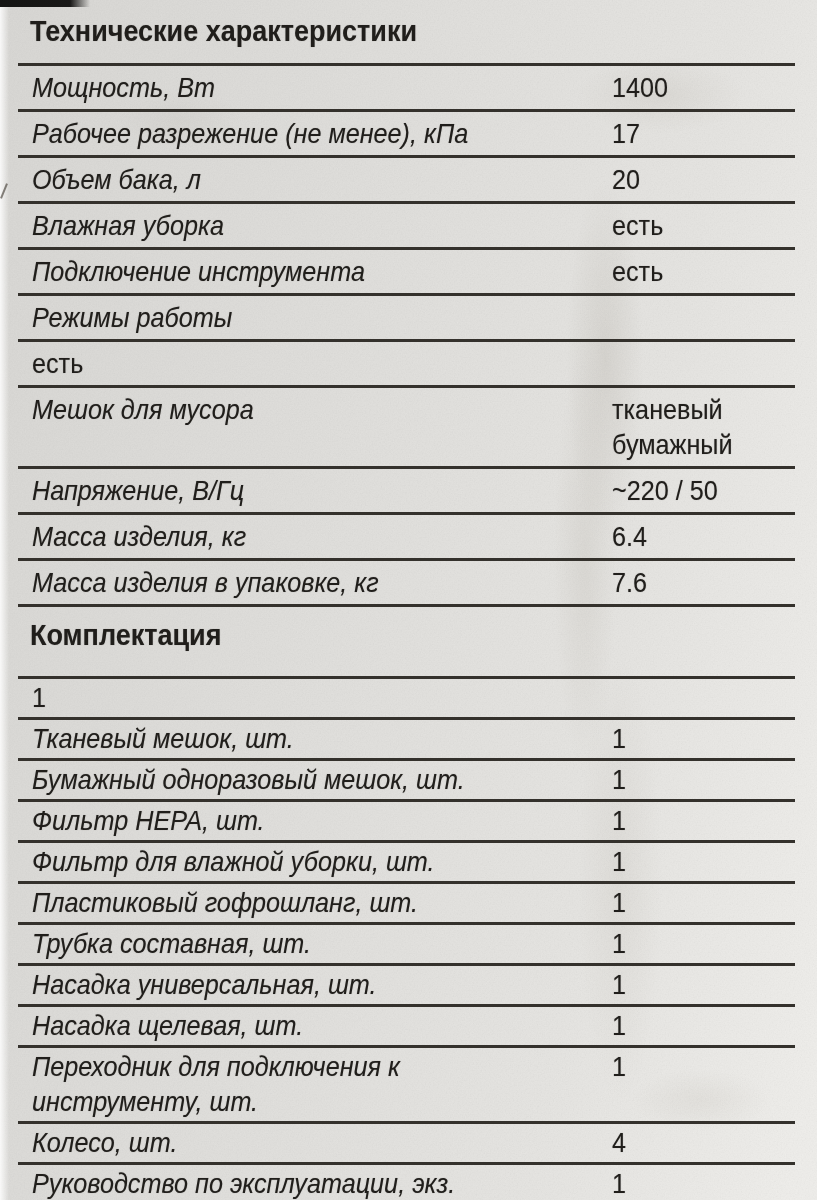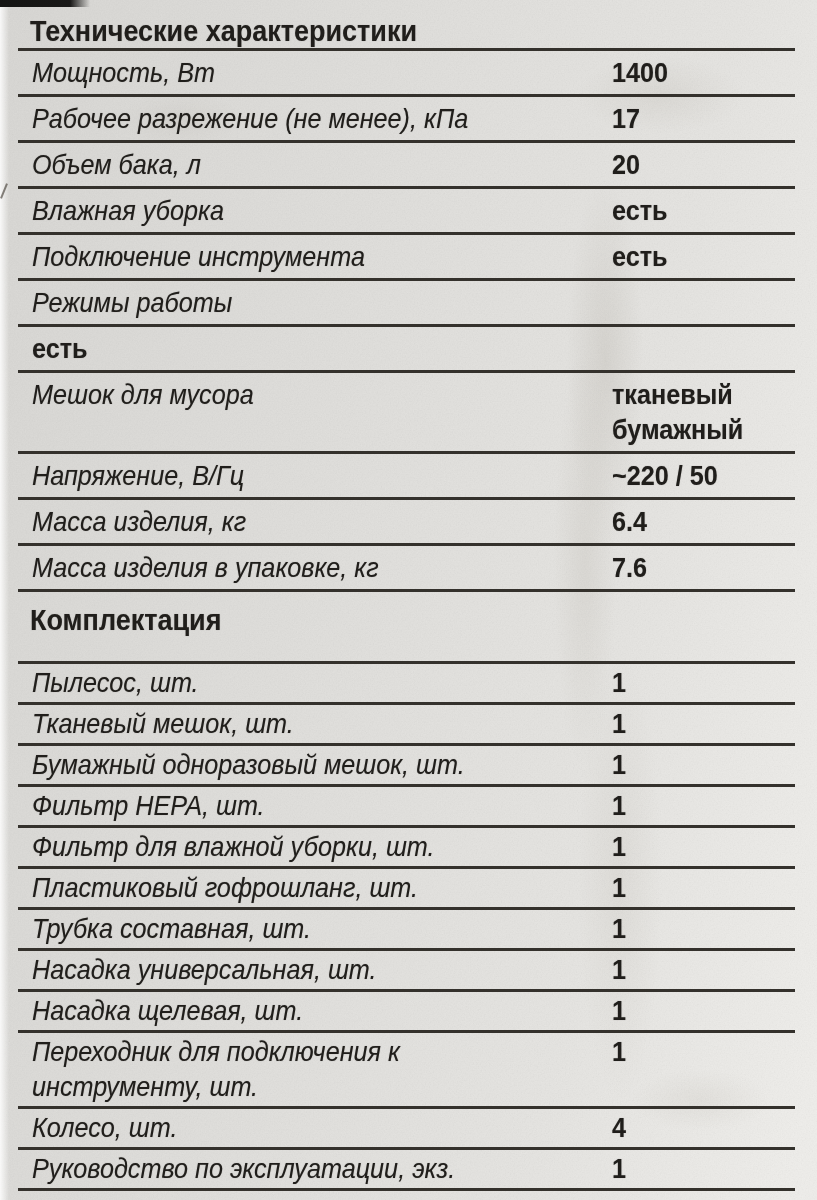--- a/index.html
+++ b/index.html
@@ -63,21 +63,21 @@
     white-space: pre-line;
     text-shadow: 0 0 1px rgba(32,30,27,0.35);
   }
   .sec-title {
     font-weight: 700;
     font-size: 30px;
     line-height: 35px;
     padding-left: 12px;
     height: 35px;
   }
-  .sec-title.first { margin-bottom: 0; }
+  .sec-title.first { margin-bottom: 15px; }
   .sec-title.second { margin-top: 10px; margin-bottom: 24px; }
   .tbl { width: 100%; }
   .tbl .row {
     display: flex;
     align-items: flex-start;
     border-top: 3px solid #34312c;
     padding: 4px 0 4px 14px;
   }
   .tbl.s1 .row { min-height: 35px; }           
   .tbl.s2 .row { padding: 1px 0 2px 14px; min-height: 35px; }
@@ -87,21 +87,21 @@
     font-size: 28px;
     line-height: 35px;
     font-weight: 400;
     font-style: italic;
   }
   .value {
     flex: 0 0 183px;
     width: 183px;
     font-size: 28px;
     line-height: 35px;
-    font-weight: 700;
+    font-weight: 400;
   }
 </style>
 </head>
 <body>
 
 <div class="sheet">
 
   <svg class="noise" width="817" height="1200" aria-hidden="true">
     <filter id="grain">
       <feTurbulence type="fractalNoise" baseFrequency="0.75" numOctaves="2" stitchTiles="stitch"></feTurbulence>
@@ -165,21 +165,20 @@
         <span class="value"><span class="cnd">7.6</span></span>
       </div>
     </div>
 
     <div class="sec-title second">
       <span class="cnd">Комплектация</span>
     </div>
 
     <div class="tbl s2">
       <div class="row">
-        <span class="label"><span class="cnd">Пылесос, шт.</span></span>
         <span class="value"><span class="cnd">1</span></span>
       </div>
       <div class="row">
         <span class="label"><span class="cnd">Тканевый мешок, шт.</span></span>
         <span class="value"><span class="cnd">1</span></span>
       </div>
       <div class="row">
         <span class="label"><span class="cnd">Бумажный одноразовый мешок, шт.</span></span>
         <span class="value"><span class="cnd">1</span></span>
       </div>

